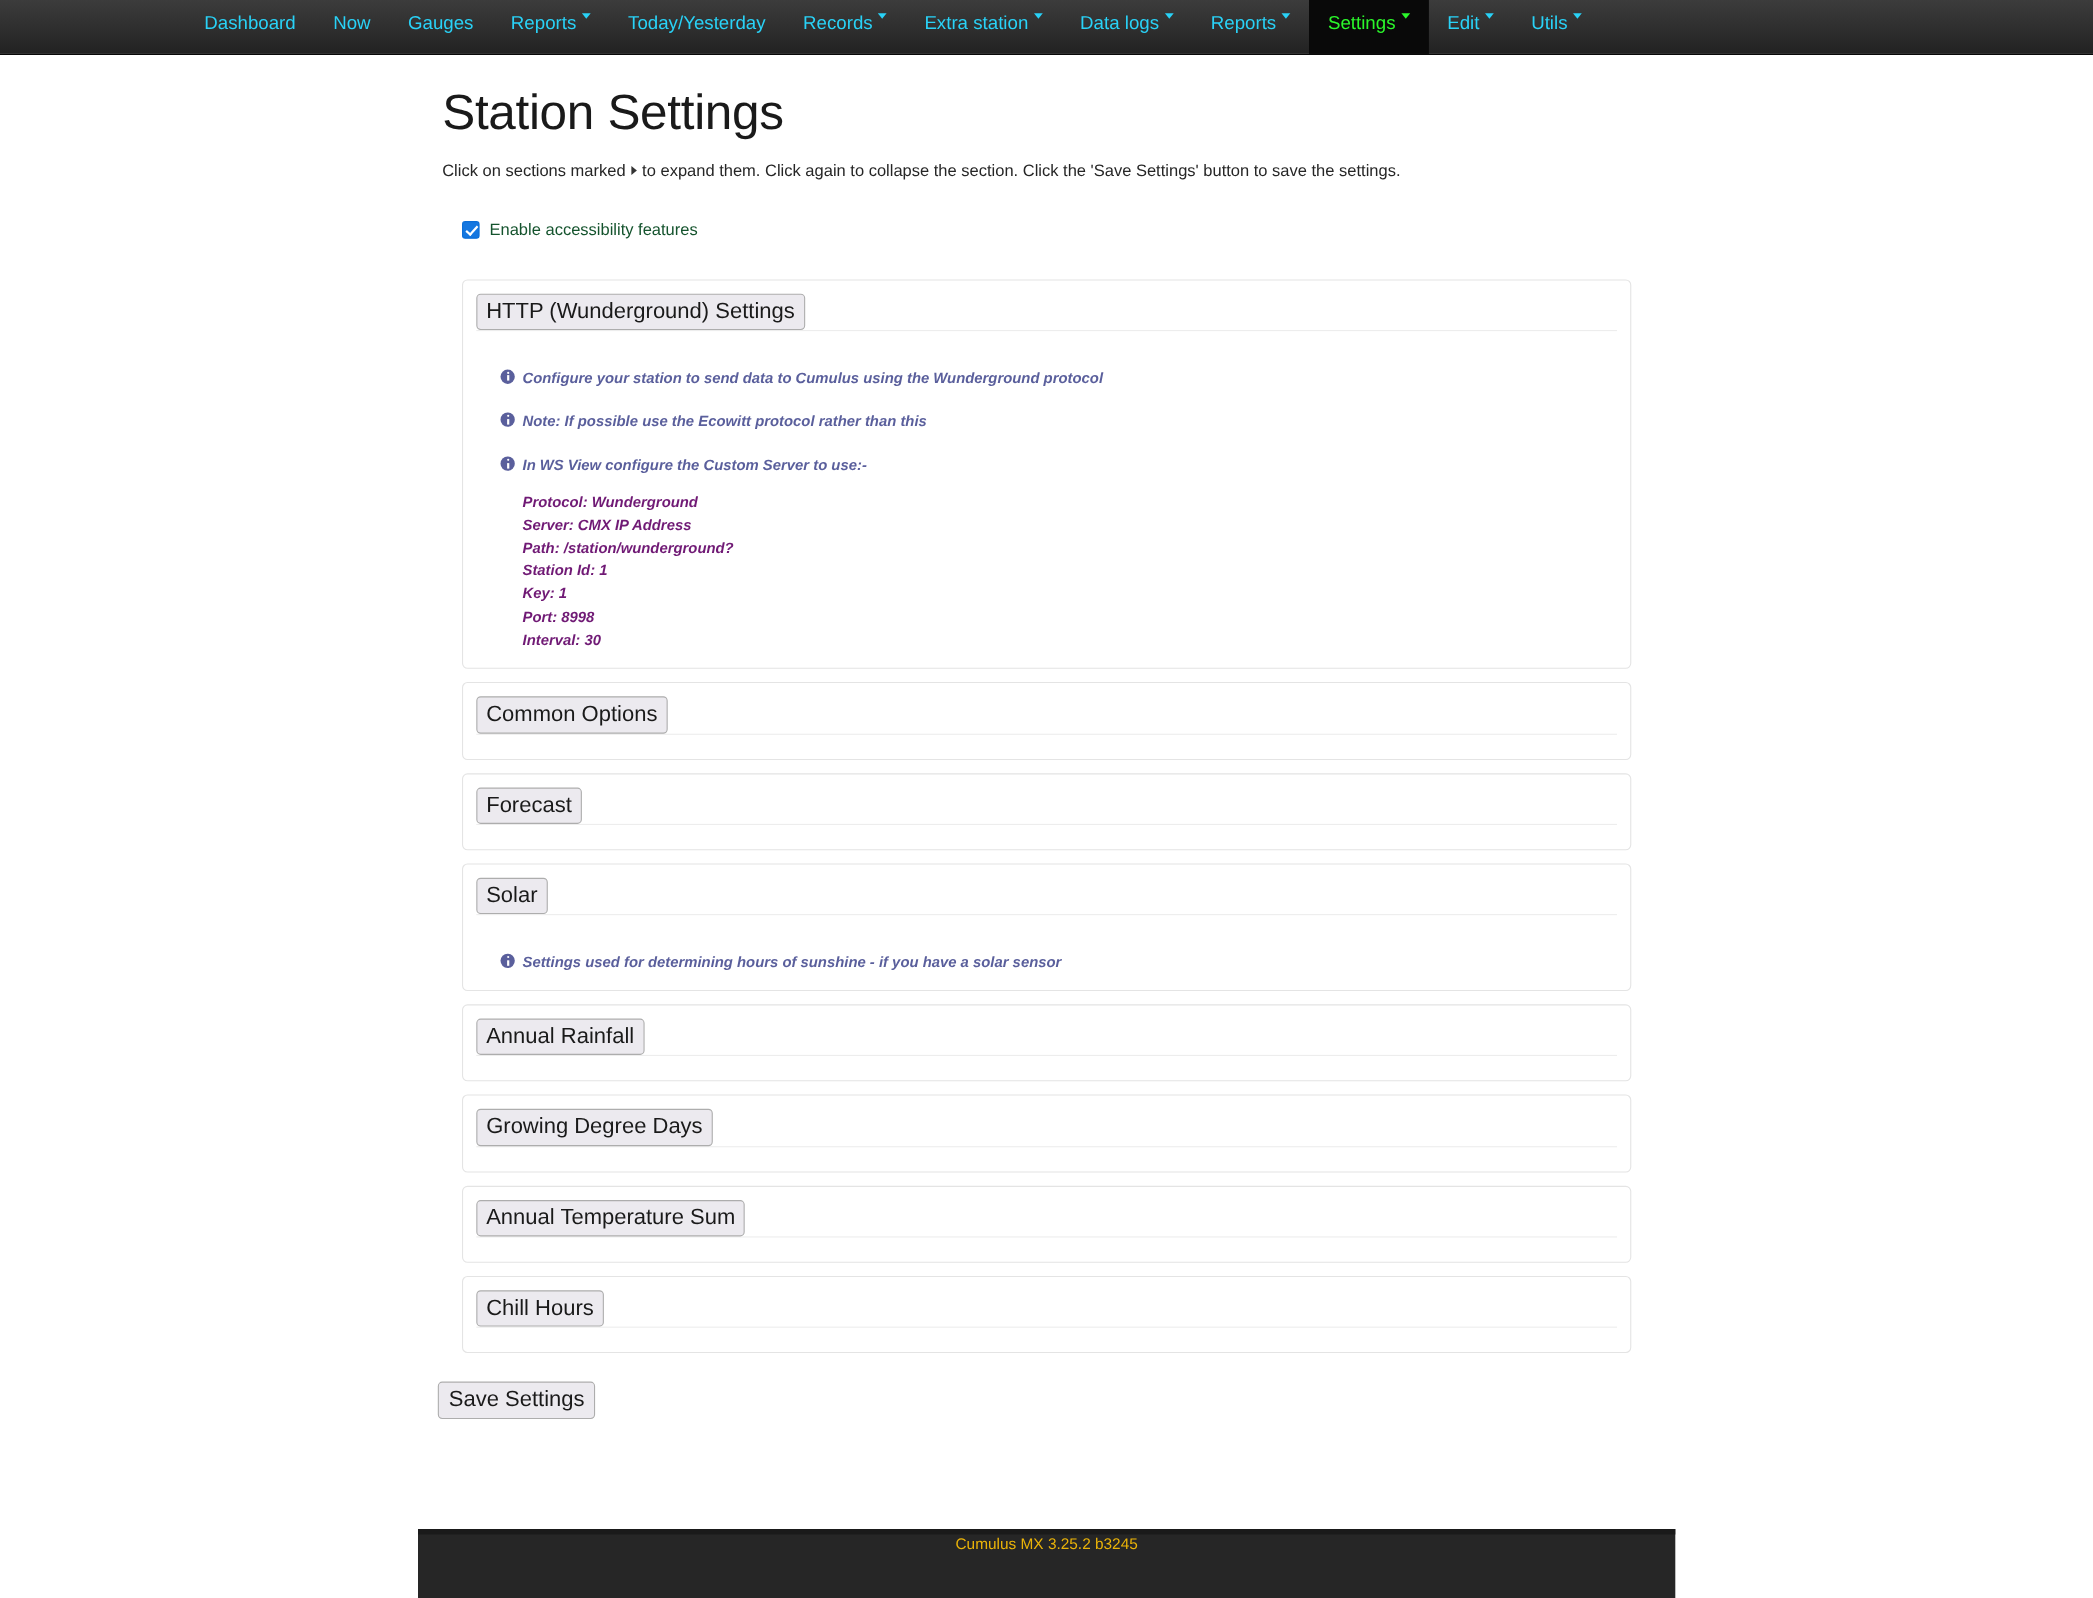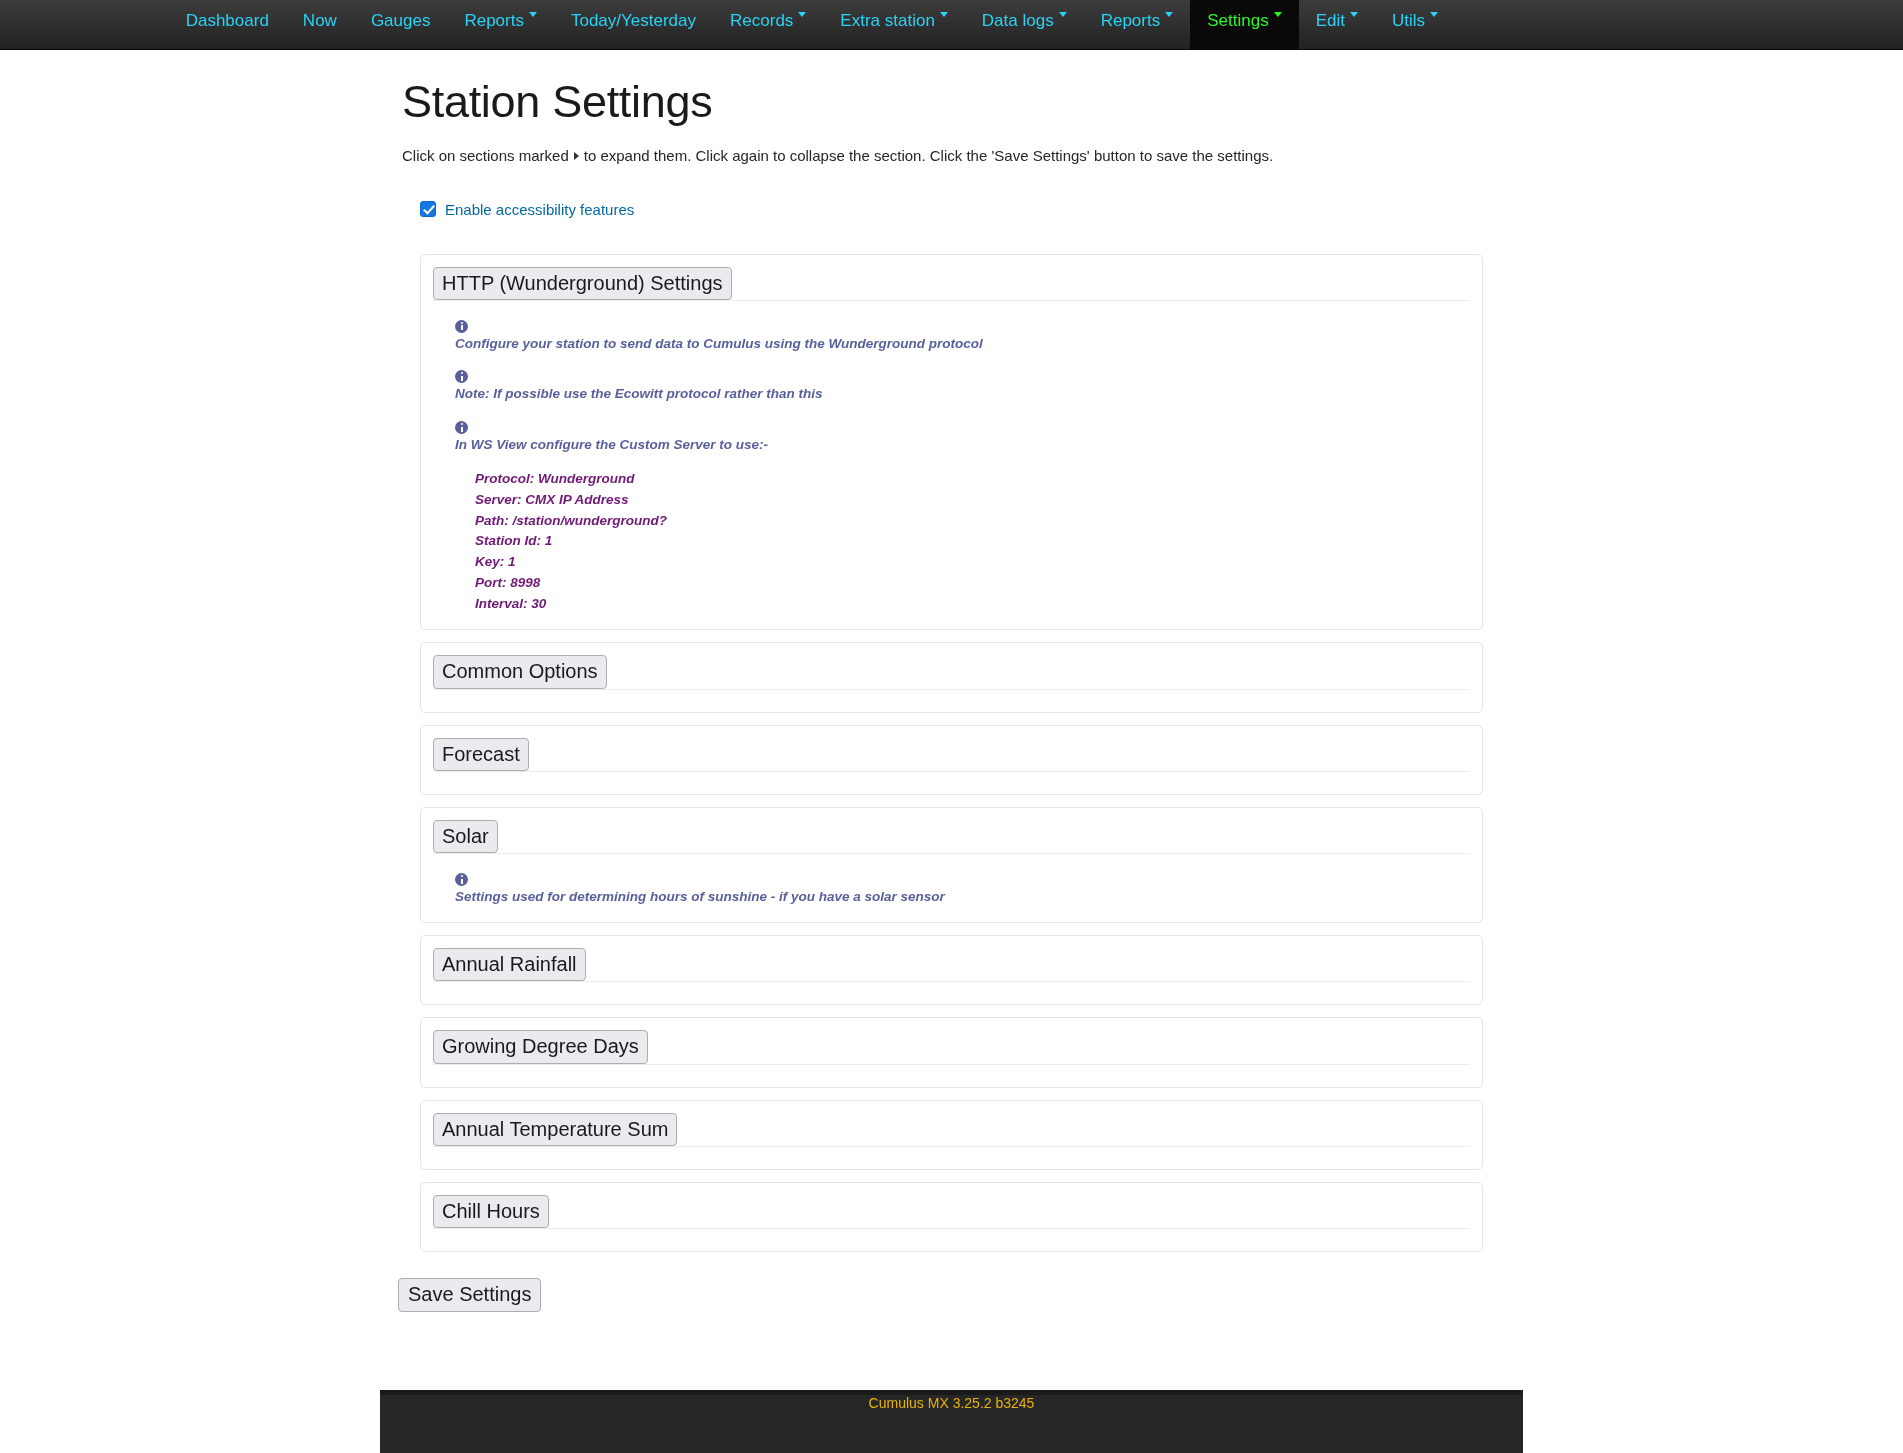--- a/index.html
+++ b/index.html
@@ -121,21 +121,21 @@
     content: "";
     position: absolute;
     left: 5px; top: 1px;
     width: 4px; height: 9px;
     border: solid #fff;
     border-width: 0 2px 2px 0;
     transform: rotate(42deg);
   }
   .cb-label {
     font-size: 15px;
-    color: #0369a1;
+    color: #14532d;
     cursor: pointer;
     white-space: nowrap;
   }
   .access-note {
     color: #5a5f9c;
     font-style: italic;
     font-weight: bold;
     font-size: 13.5px;
     line-height: 1.55;
     max-width: 820px;
@@ -208,24 +208,23 @@
     min-height: 24px;
   }
   .panel-body.empty { padding: 9px 12px; min-height: 22px; }
 
   .info-line {
     color: #5a5f9c;
     font-style: italic;
     font-weight: bold;
     font-size: 13.5px;
     line-height: 1.6;
-    margin: 2px 0 13px 0;
+    margin: 18px 0 13px 0;
     display: flex;
     align-items: flex-start;
-    flex-direction: column;
   }
   .info-line:last-child { margin-bottom: 0; }
   .info-line .info-icon { margin-top: 3px; }
   .config-block {
     color: #701a75;
     font-style: italic;
     font-weight: bold;
     font-size: 13.5px;
     line-height: 1.55;
     margin: 0 0 0 20px;

